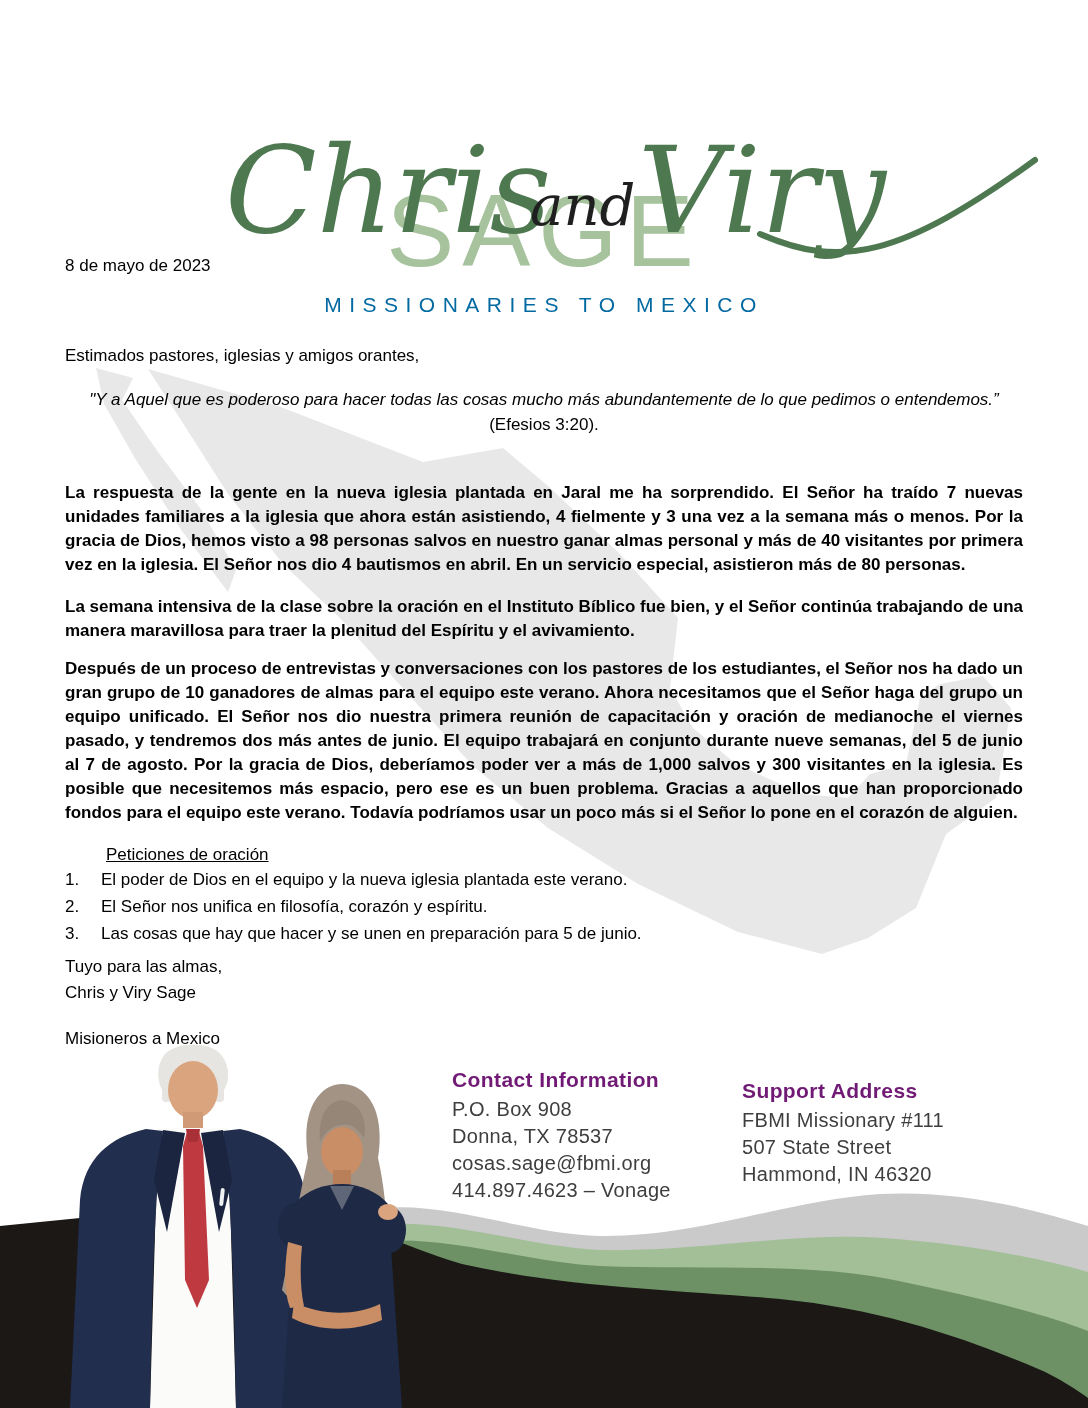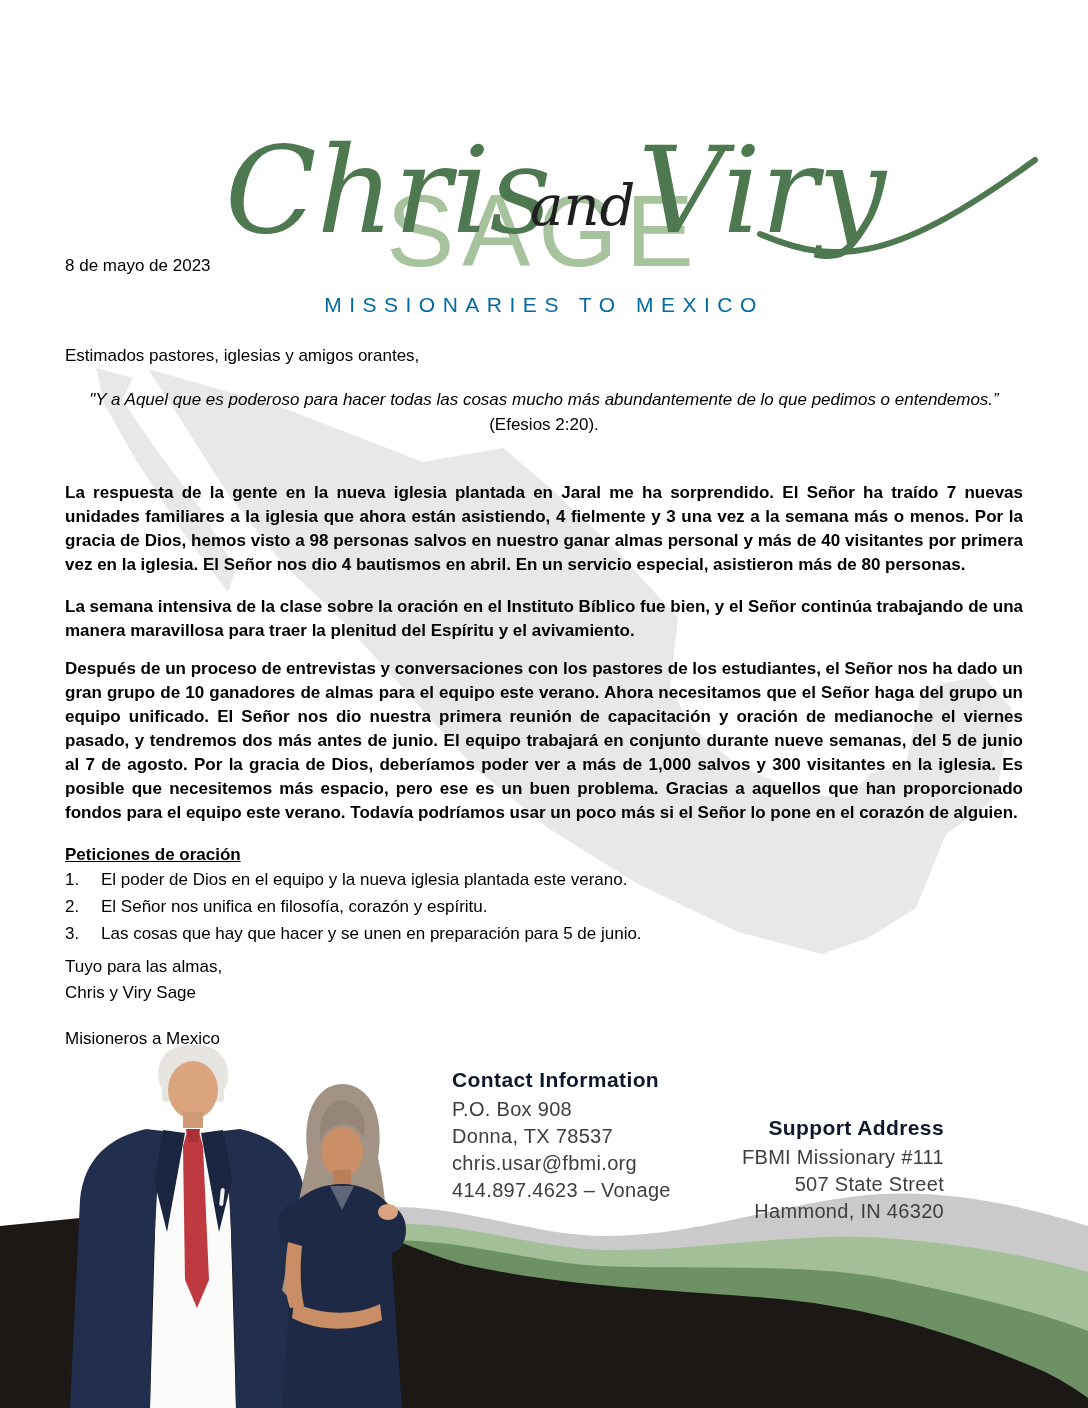--- a/index.html
+++ b/index.html
@@ -15,27 +15,27 @@
   .logo-sage{position:absolute;left:0;top:180px;width:100%;text-align:center;z-index:2;
              font-size:102px;font-weight:normal;letter-spacing:8px;color:#a7c39d;line-height:1;}
   .logo-tagline{position:absolute;left:0;top:293px;width:100%;text-align:center;z-index:2;
              font-size:21px;letter-spacing:7.5px;color:#0369a1;}
 
   
   .block{position:absolute;left:65px;width:958px;font-size:17px;line-height:24px;color:#000;z-index:2;}
   .just{text-align:justify;font-weight:bold;}
   .center{text-align:center;}
   .italic{font-style:italic;}
-  .prayer-head{font-weight:bold;text-decoration:underline;}
+  .prayer-head{font-weight:normal;text-decoration:underline;margin-left:41px;}
   .li{display:flex;line-height:27px;}
   .li .num{width:36px;flex:0 0 36px;}
 
   
   .col{position:absolute;z-index:2;font-size:20px;line-height:27px;color:#3e3e3e;letter-spacing:0.3px;}
-  .col .head{font-size:21px;font-weight:bold;color:#0f172a;margin-bottom:3px;letter-spacing:0.4px;}
+  .col .head{font-size:21px;font-weight:bold;color:#701a75;margin-bottom:3px;letter-spacing:0.4px;}
 
   
   .waves{position:absolute;left:0;top:1148px;z-index:1;}
 
   
   .photo{position:absolute;left:50px;top:1040px;z-index:4;}
 </style>
 </head>
 <body>
 
@@ -51,21 +51,21 @@
     <text x="330" y="163" font-family="DejaVu Serif, serif" font-style="italic" font-size="56" fill="#1f1f1f">and</text>
     <text x="438" y="170" font-family="DejaVu Serif, serif" font-style="italic" font-size="120" fill="#4e7850">Viry</text>
     <path d="M560,172 C640,207 700,196 835,98" stroke="#4e7850" stroke-width="6" fill="none" stroke-linecap="round"></path>
   </svg>
   <div class="logo-sage">SAGE</div>
   <div class="logo-tagline">MISSIONARIES TO MEXICO</div>
 
   <div class="block" style="top:254px;">8 de mayo de 2023</div>
   <div class="block" style="top:344px;">Estimados pastores, iglesias y amigos orantes,</div>
   <div class="block center italic" style="top:388px;">"Y a Aquel que es poderoso para hacer todas las cosas mucho más abundantemente de lo que pedimos o entendemos.”</div>
-  <div class="block center" style="top:413px;">(Efesios 2:20).</div>
+  <div class="block center" style="top:413px;">(Efesios 3:20).</div>
   <div class="block just" style="top:481px;">La respuesta de la gente en la nueva iglesia plantada en Jaral me ha sorprendido.  El Señor ha traído 7 nuevas unidades familiares a la iglesia que ahora están asistiendo, 4 fielmente y 3 una vez a la semana más o menos. Por la gracia de Dios, hemos visto a 98 personas salvos en nuestro ganar almas personal y más de 40 visitantes por primera vez en la iglesia. El Señor nos dio 4 bautismos en abril.  En un servicio especial, asistieron más de 80 personas.</div>
   <div class="block just" style="top:595px;">La semana intensiva de la clase sobre la oración en el Instituto Bíblico fue bien, y el Señor continúa trabajando de una manera maravillosa para traer la plenitud del Espíritu y el avivamiento.</div>
   <div class="block just" style="top:657px;">Después de un proceso de entrevistas y conversaciones con los pastores de los estudiantes, el  Señor nos ha dado un gran grupo de 10 ganadores de almas para el equipo este verano. Ahora necesitamos que el Señor haga del grupo un equipo unificado. El Señor nos dio nuestra primera reunión de capacitación y oración de medianoche el viernes pasado, y tendremos dos más antes de junio. El equipo trabajará en conjunto durante nueve semanas, del 5 de junio al 7 de agosto. Por la gracia de Dios, deberíamos poder ver a más de 1,000 salvos y 300 visitantes en la iglesia. Es posible que necesitemos más espacio, pero ese es un buen problema. Gracias a aquellos que han proporcionado fondos para el equipo este verano. Todavía podríamos usar un poco más si el Señor lo pone en el corazón de alguien.</div>
 
   <div class="block prayer-head" style="top:843px;">Peticiones de oración</div>
   <div class="block" style="top:866px;">
     <div class="li">
       <span class="num">1.</span>
       <span>El poder de Dios en el equipo y la nueva iglesia plantada este verano.</span>
     </div>
@@ -80,24 +80,24 @@
   </div>
 
   <div class="block" style="top:955px;">Tuyo para las almas,</div>
   <div class="block" style="top:981px;">Chris y Viry Sage</div>
   <div class="block" style="top:1027px;">Misioneros a Mexico</div>
 
   <div class="col" style="left:452px;top:1066px;">
     <div class="head">Contact Information</div>
     <div>P.O. Box 908</div>
     <div>Donna, TX 78537</div>
-    <div>chris.usar@fbmi.org</div>
+    <div>cosas.sage@fbmi.org</div>
     <div>414.897.4623 – Vonage</div>
   </div>
-  <div class="col" style="left:742px;top:1114px;text-align:right;">
+  <div class="col" style="left:742px;top:1077px;">
     <div class="head">Support Address</div>
     <div>FBMI Missionary #111</div>
     <div>507 State Street</div>
     <div>Hammond, IN 46320</div>
   </div>
 
   <svg class="waves" width="1088" height="260" viewBox="0 0 1088 260">
     <path fill="#c9cac9" d="M360,64 C430,46 520,86 600,88 C700,89 788,52 880,46 C958,42 1030,60 1088,78 L1088,260 L360,260 Z"></path>
     <path fill="#a3bf98" d="M360,80 C430,64 520,98 600,102 C700,104 790,84 884,90 C968,96 1040,110 1088,124 L1088,260 L360,260 Z"></path>
     <path fill="#6d9164" d="M360,96 C434,82 520,114 600,118 C700,122 806,114 894,132 C972,148 1046,166 1088,183 L1088,260 L360,260 Z"></path>

